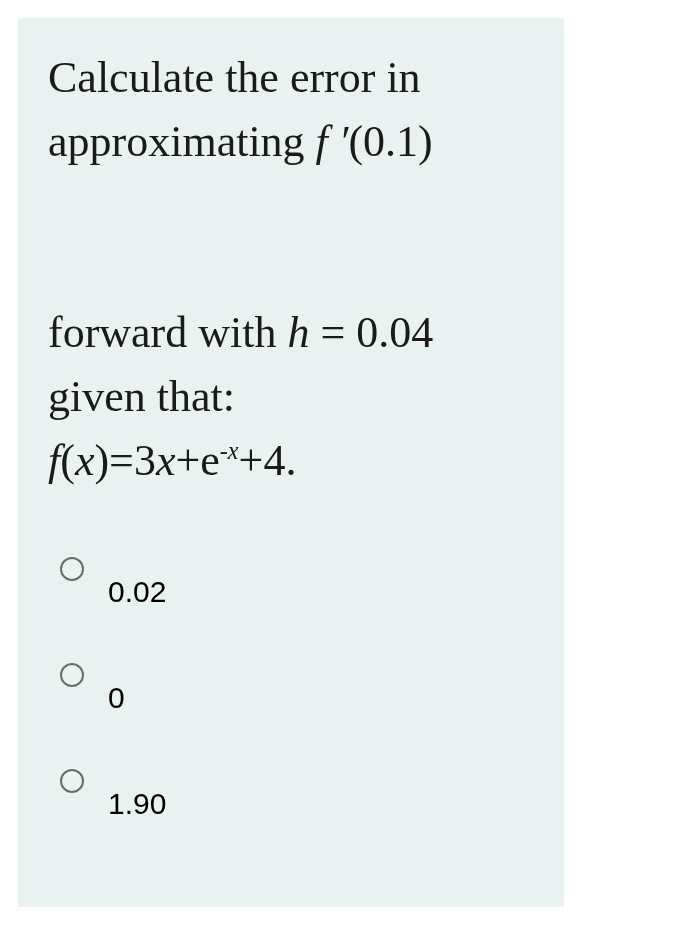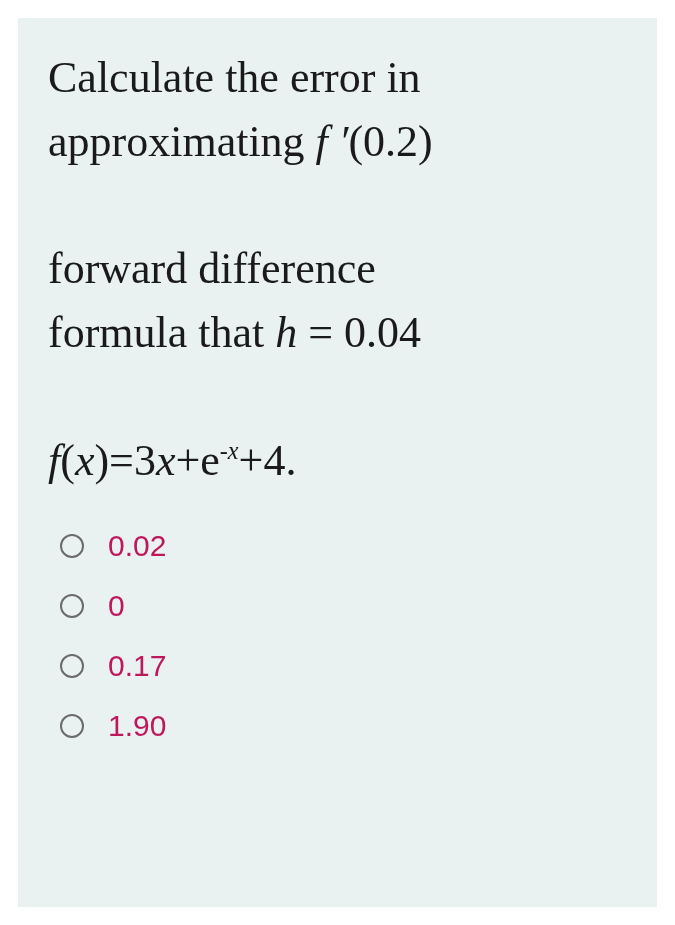--- a/index.html
+++ b/index.html
@@ -6,21 +6,21 @@
     margin: 0;
     padding: 0;
     width: 675px;
     height: 925px;
     background: #ffffff;
     font-family: "Georgia", "Times New Roman", serif;
   }
   .card {
     box-sizing: border-box;
     margin: 18px;
-    width: 639px;
+    width: 546px;
     height: 889px;
     background: #eaf1f1;
     padding: 28px 30px 20px 30px;
     color: #1a1a1a;
   }
   .question {
     font-size: 44px;
     line-height: 1.45;
     margin-bottom: 36px;
   }
@@ -46,50 +46,47 @@
   .radio {
     width: 24px;
     height: 24px;
     border: 2px solid #6b6b6b;
     border-radius: 50%;
     margin-right: 24px;
     flex-shrink: 0;
     box-sizing: border-box;
   }
   .option-label {
-    color: #be185d;
+    color: #000000;
+    margin-top: 46px;
   }
 </style>
 </head>
 <body>
 
 <div class="card">
 
   <div class="question">
     <span>Calculate the error in</span><br>
-    <span>approximating </span><span class="italic">f ′</span><span>(0.2)</span><br>
+    <span>approximating </span><span class="italic">f ′</span><span>(0.1)</span><br>
     <br>
-    <span>forward difference</span><br>
-    <span>formula that </span><span class="italic">h</span><span> = 0.04</span><br>
     <br>
+    <span>forward with </span><span class="italic">h</span><span> = 0.04</span><br>
+    <span>given that:</span><br>
     <span class="italic">f</span><span>(</span><span class="italic">x</span><span>)=3</span><span class="italic">x</span><span>+e</span><sup class="italic">-x</sup><span>+4.</span>
   </div>
 
   <div class="options">
     <div class="option">
       <span class="radio"></span>
       <span class="option-label">0.02</span>
     </div>
     <div class="option">
       <span class="radio"></span>
       <span class="option-label">0</span>
     </div>
     <div class="option">
       <span class="radio"></span>
-      <span class="option-label">0.17</span>
-    </div>
-    <div class="option">
-      <span class="radio"></span>
       <span class="option-label">1.90</span>
     </div>
   </div>
 
 </div>
 
 </body></html>

